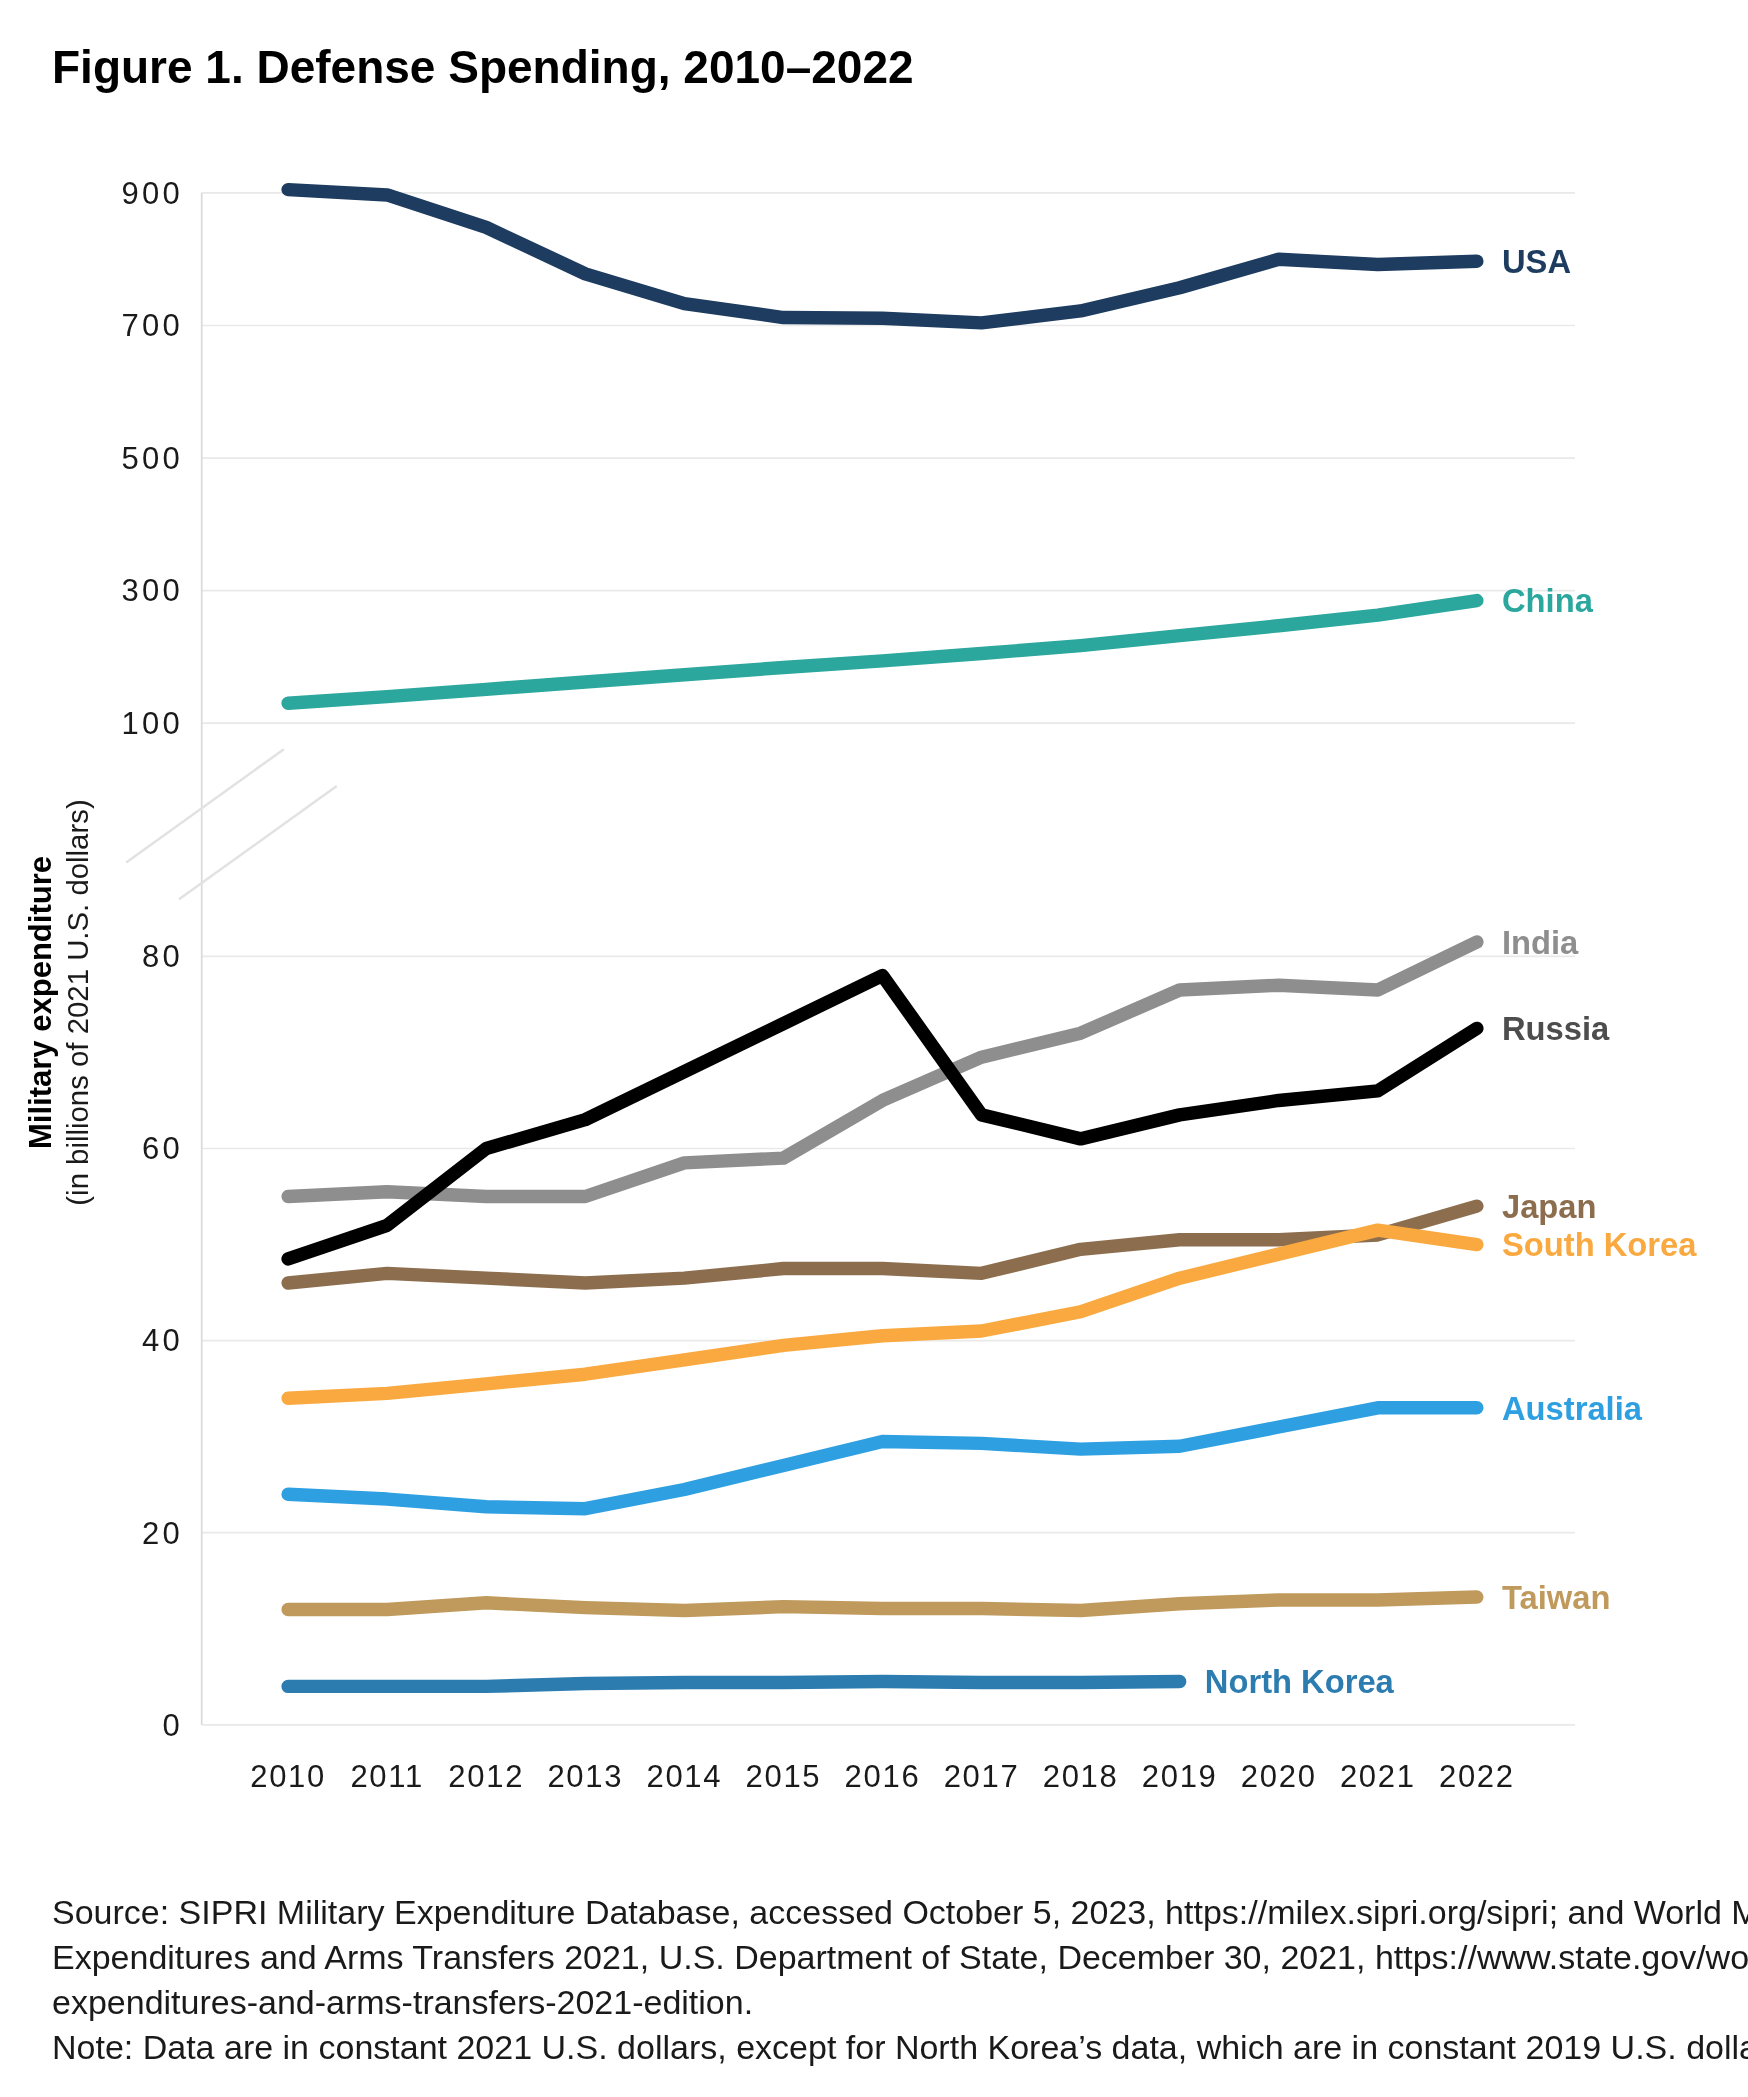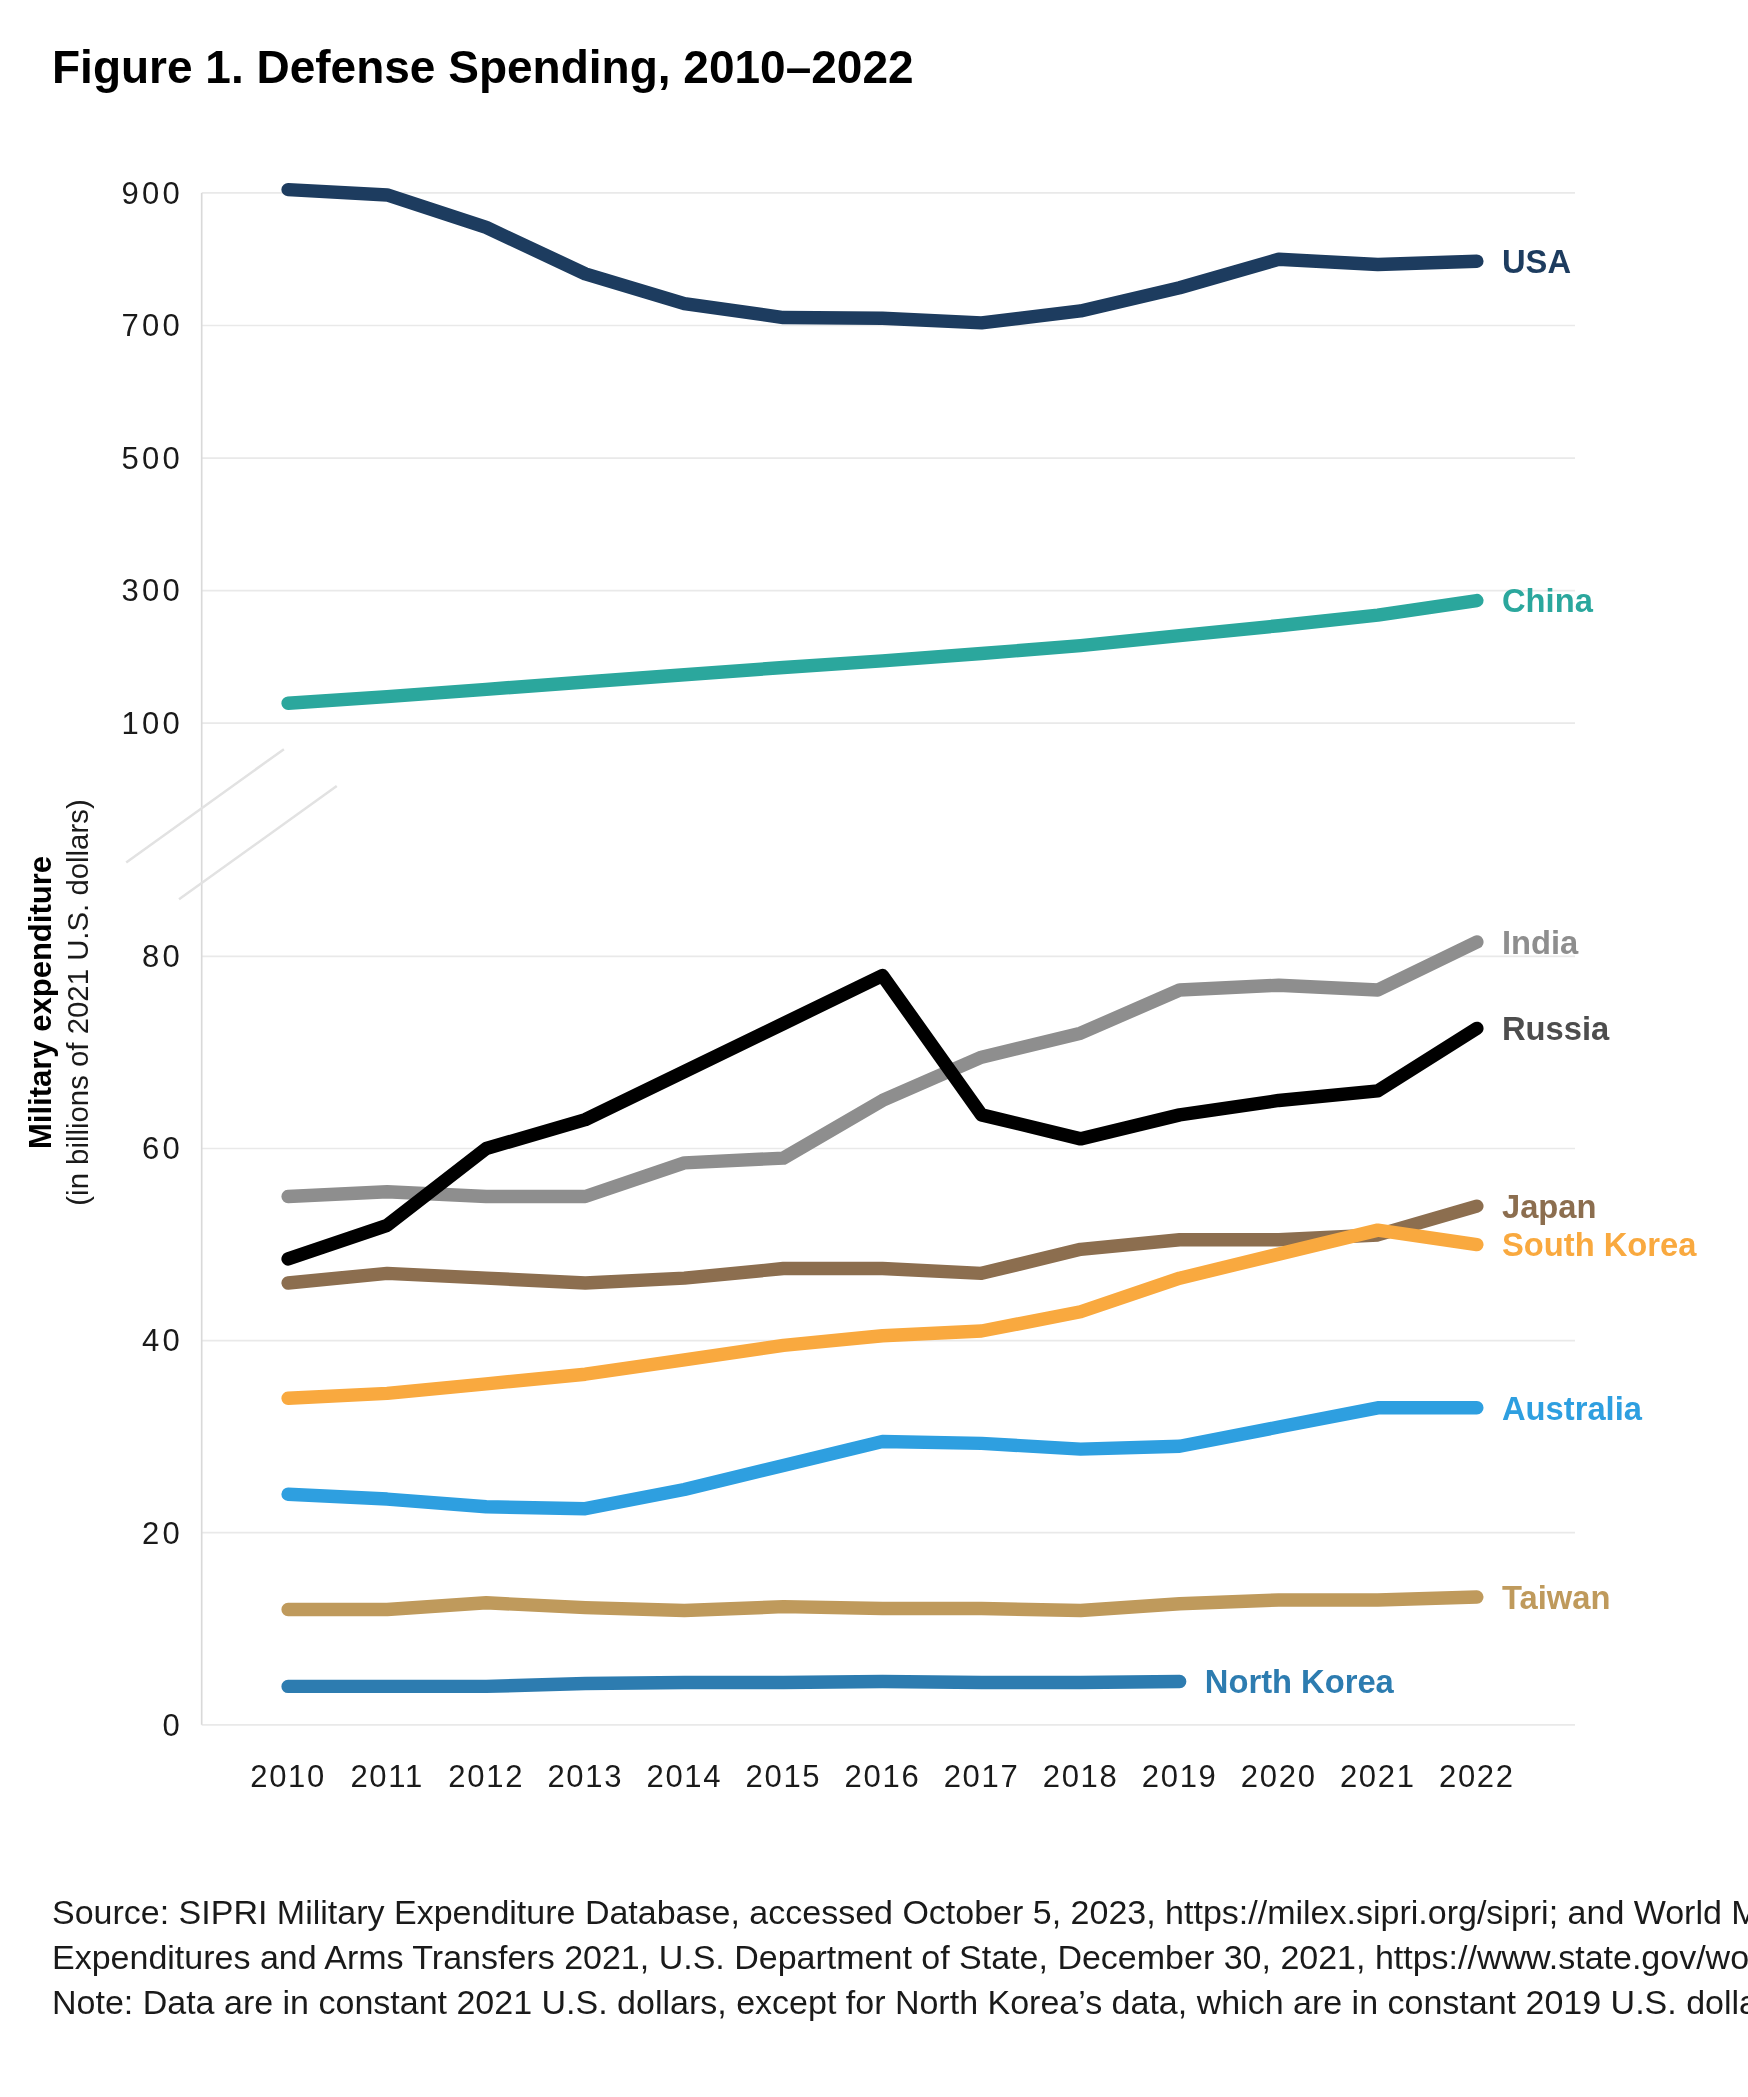--- a/index.html
+++ b/index.html
@@ -95,17 +95,18 @@
         <polyline points="343,1918.6 461.0833333333333,1918.6 579.1666666666666,1910.585 697.25,1916.31 815.3333333333333,1919.745 933.4166666666666,1915.165 1051.5,1917.4550000000002 1169.5833333333335,1917.4550000000002 1287.6666666666665,1919.745 1405.75,1911.73 1523.8333333333333,1907.15 1641.9166666666667,1907.15 1760,1903.7150000000001" fill="none" stroke="#bf9a5c" stroke-width="16" stroke-linecap="round" stroke-linejoin="round"></polyline>
         <text x="1790" y="1917.7150000000001" font-size="39" font-weight="bold" fill="#bf9a5c">Taiwan</text>
         <polyline points="343,2010.2 461.0833333333333,2010.2 579.1666666666666,2010.2 697.25,2006.7649999999999 815.3333333333333,2005.62 933.4166666666666,2005.62 1051.5,2004.475 1169.5833333333335,2005.62 1287.6666666666665,2005.62 1405.75,2004.475" fill="none" stroke="#2d7cb0" stroke-width="16" stroke-linecap="round" stroke-linejoin="round"></polyline>
         <text x="1435.75" y="2018.475" font-size="39" font-weight="bold" fill="#2d7cb0">North Korea</text>
       </g>
     </svg>
 
   <div class="source-block">
     <div class="source-line">Source: SIPRI Military Expenditure Database, accessed October 5, 2023, https://milex.sipri.org/sipri; and World Military</div>
     <div class="source-line">Expenditures and Arms Transfers 2021, U.S. Department of State, December 30, 2021, https://www.state.gov/world-military-</div>
+    <div class="source-line">expenditures-and-arms-transfers-2021-edition.</div>
     <div class="source-line">Note: Data are in constant 2021 U.S. dollars, except for North Korea’s data, which are in constant 2019 U.S. dollars.</div>
   </div>
 
 </div>
 
 
 </body></html>

